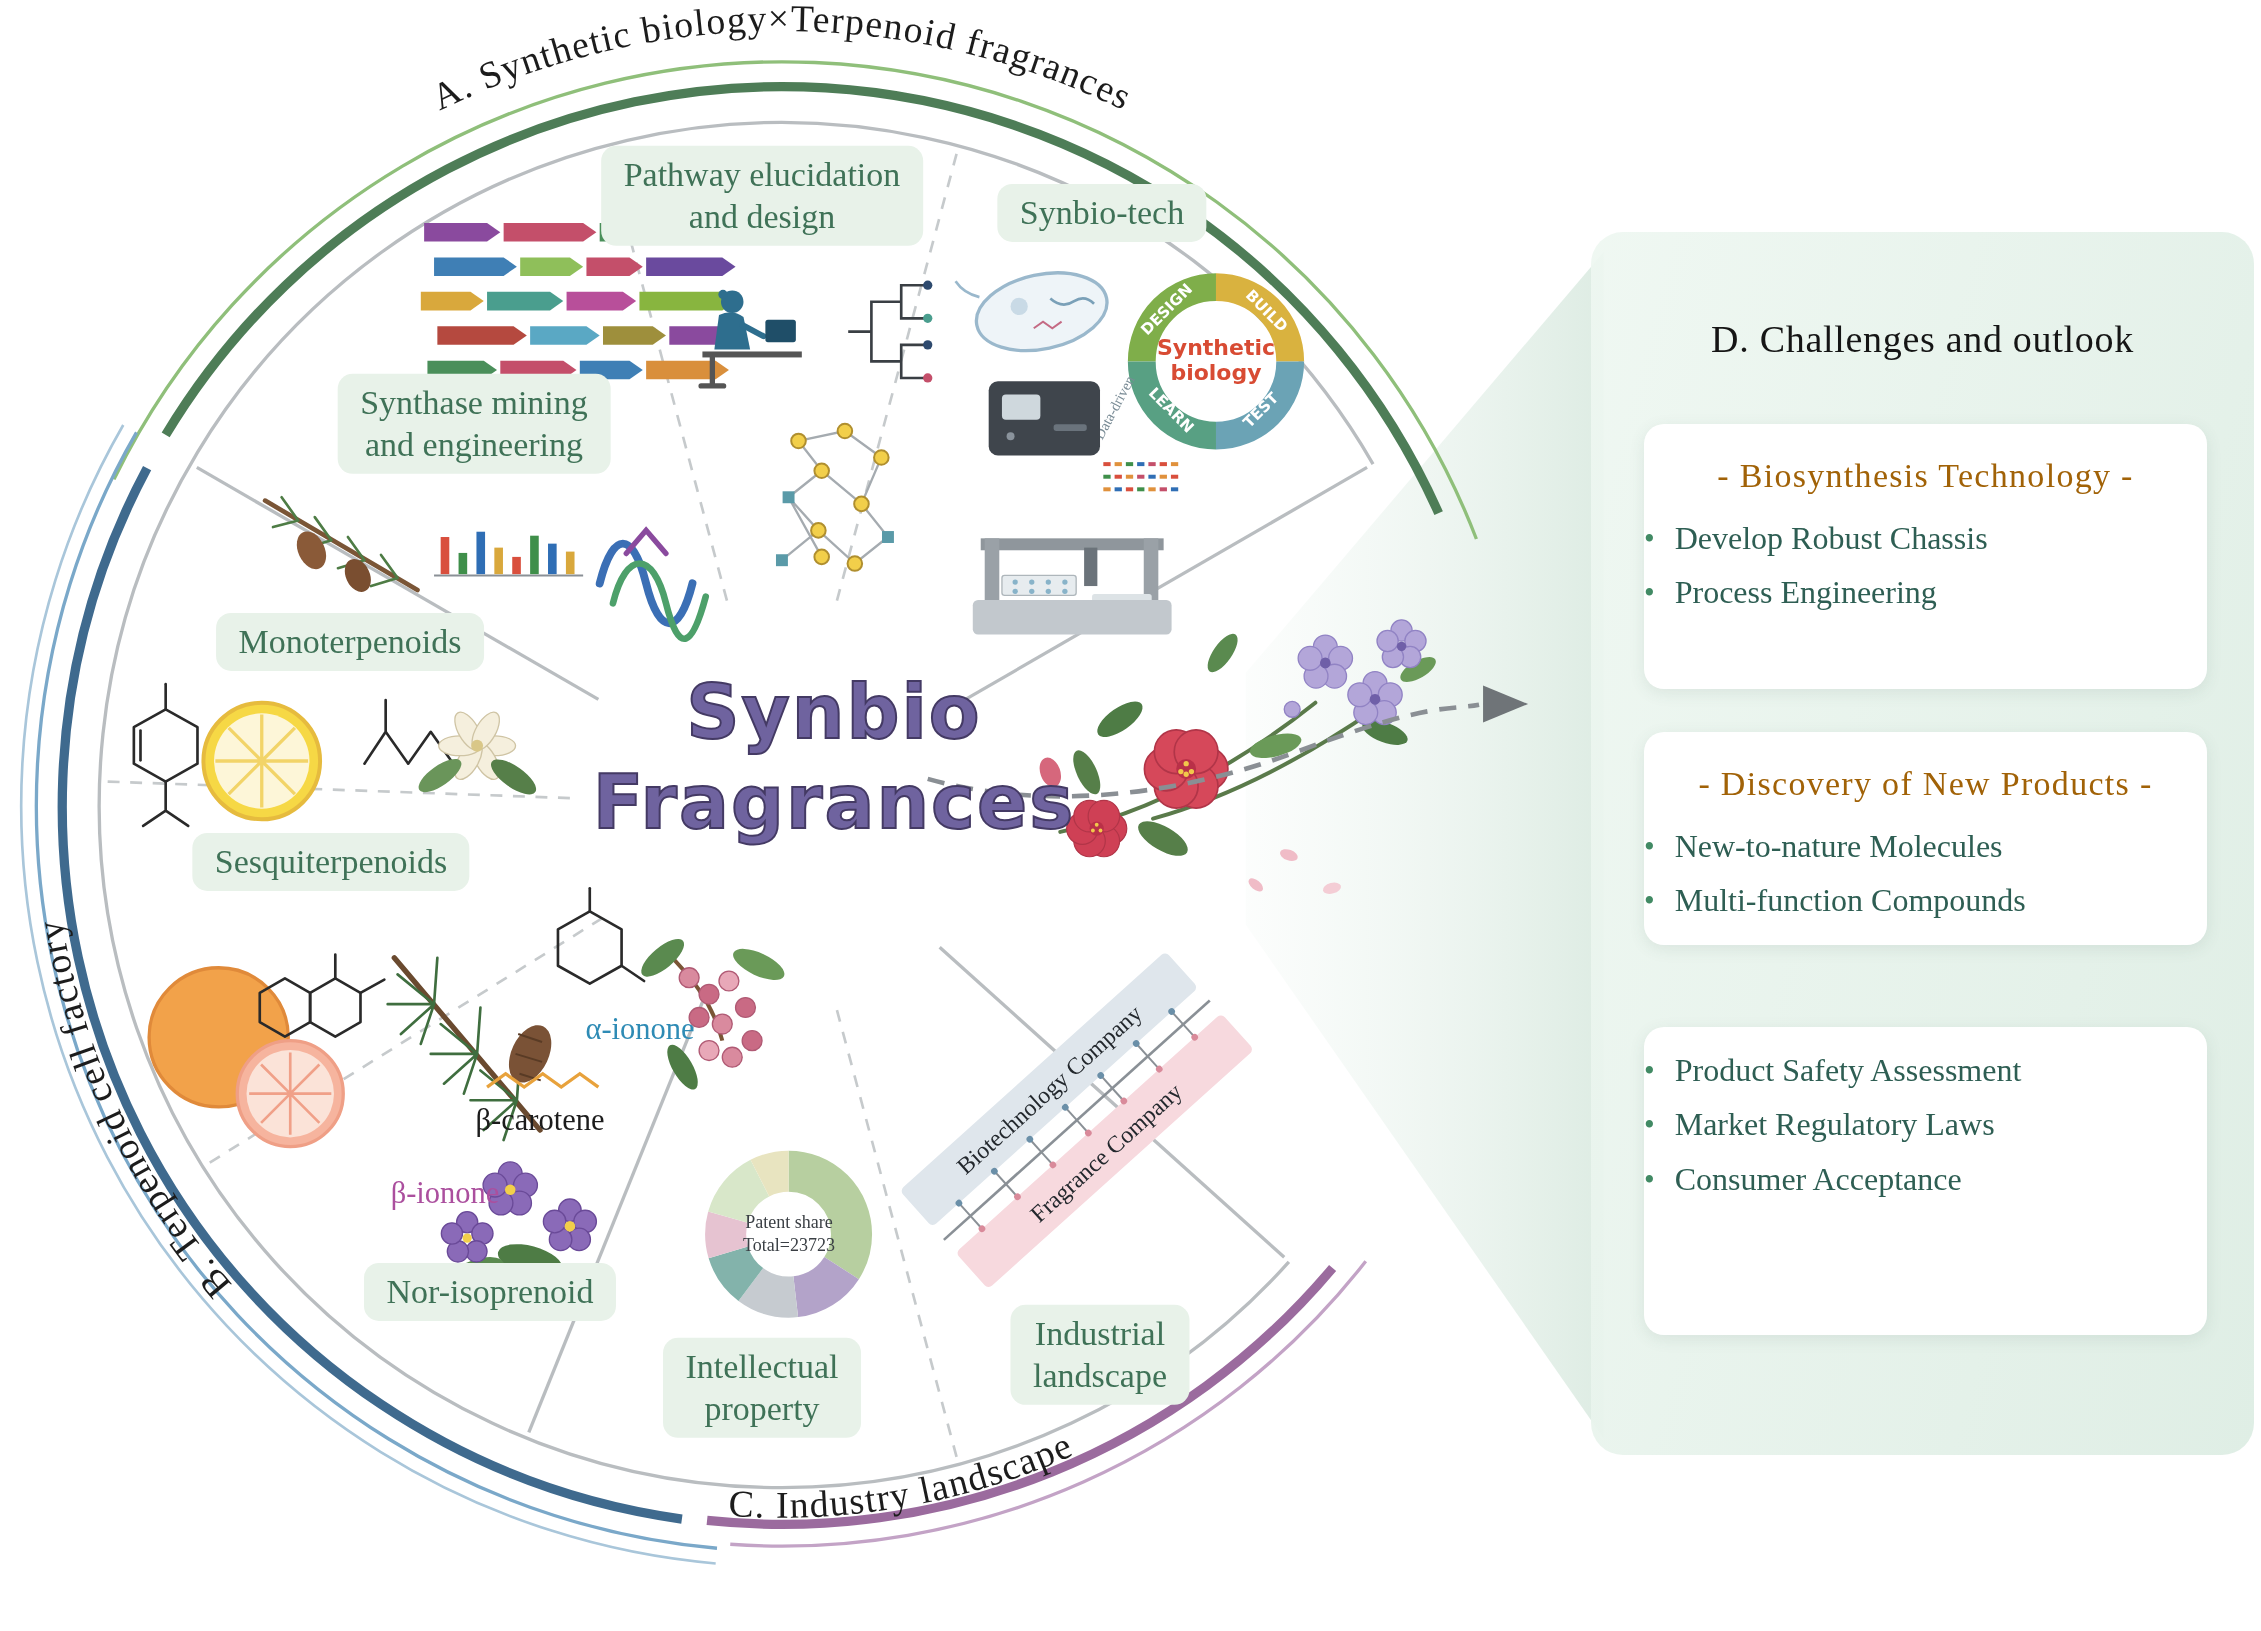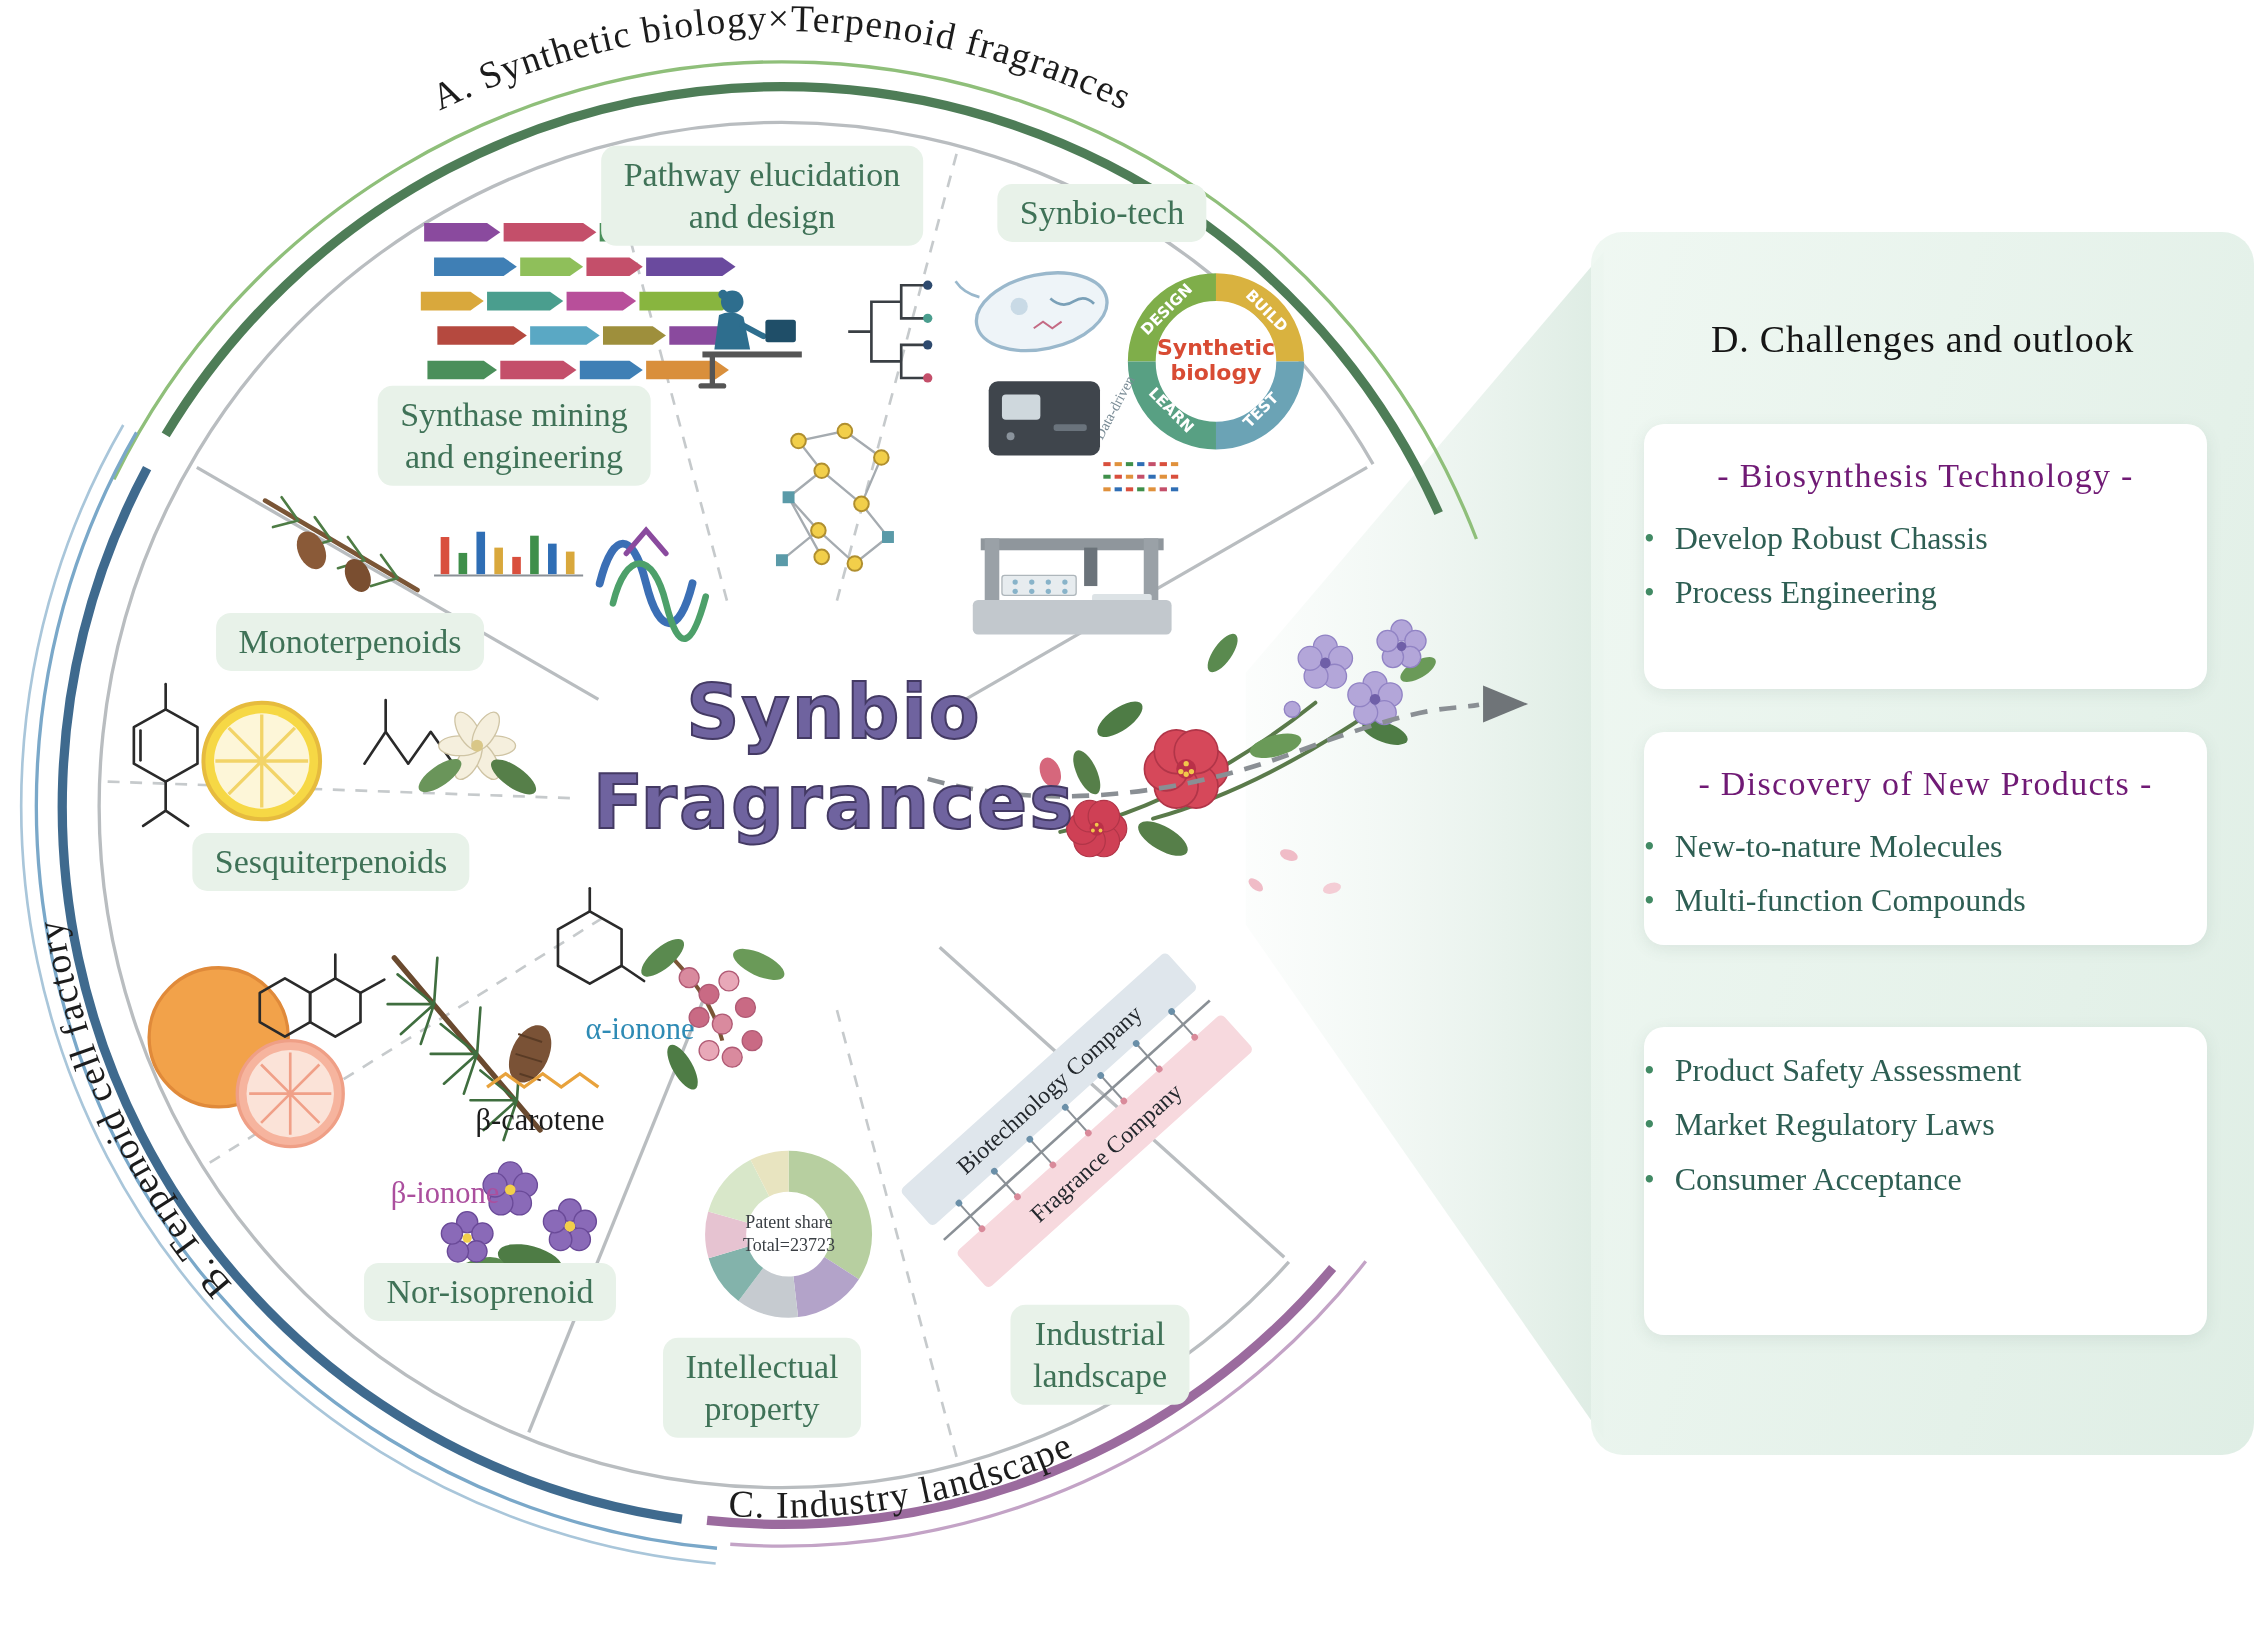--- a/index.html
+++ b/index.html
@@ -38,21 +38,21 @@
   .mol{stroke:#2a2a2a;stroke-width:4;fill:none;stroke-linecap:round;stroke-linejoin:round;}
   .stem{stroke:#5a7a4a;stroke-width:6;fill:none;stroke-linecap:round;}
 
   
   .panel-d{position:absolute;left:1591px;top:232px;width:663px;height:1223px;border-radius:32px;
         background:linear-gradient(105deg,rgba(238,247,241,0.92),#dfeee5);}
   .panel-d-title{position:absolute;top:85px;left:0;width:100%;text-align:center;font-size:38px;
         color:#151515;letter-spacing:0.7px;}
   .challenge-box{position:absolute;left:53px;width:563px;background:#ffffff;border-radius:20px;
         box-shadow:0 4px 16px rgba(60,90,75,0.10);}
-  .box-title{margin-top:33px;text-align:center;font-size:34px;color:#701a75;letter-spacing:1.3px;}
+  .box-title{margin-top:33px;text-align:center;font-size:34px;color:#a16207;letter-spacing:1.3px;}
   .box-items{margin-top:22.5px;display:flex;flex-direction:column;gap:14.6px;padding-right:18.6px;}
   .box-item{font-size:32px;color:#2e5e53;line-height:1.25;display:flex;gap:20px;align-items:baseline;}
   .box-item::before{content:"•";color:#418a64;font-size:30.5px;flex:0 0 auto;}
 </style>
 </head>
 <body>
 
 <div class="stage">
 
 <svg class="layer" width="2261" height="1632" viewBox="0 0 3412 2462">
@@ -504,21 +504,21 @@
 
   <g>
     <path d="M1400 1175 C 1560 1220 1760 1208 1960 1133 S 2185 1072 2232 1063" stroke="#8a8f94" stroke-width="7" fill="none" stroke-dasharray="26 18"></path>
     <polygon points="2238,1034 2306,1062 2238,1090" fill="#6f7478"></polygon>
   </g>
 </svg>
 
 <div class="abs pill" style="left:762px;top:196px;">Pathway elucidation
 and design</div>
 <div class="abs pill" style="left:1102px;top:213px;">Synbio-tech</div>
-<div class="abs pill" style="left:474px;top:436px;margin-left:40px;">Synthase mining
+<div class="abs pill" style="left:474px;top:424px;">Synthase mining
 and engineering</div>
 <div class="abs pill" style="left:350px;top:642px;">Monoterpenoids</div>
 <div class="abs pill" style="left:331px;top:862px;">Sesquiterpenoids</div>
 <div class="abs pill" style="left:490px;top:1292px;">Nor-isoprenoid</div>
 <div class="abs pill" style="left:762px;top:1388px;">Intellectual
 property</div>
 <div class="abs pill" style="left:1100px;top:1355px;">Industrial
 landscape</div>
 
 <div class="abs center-title" style="left:834px;top:757px;">Synbio

